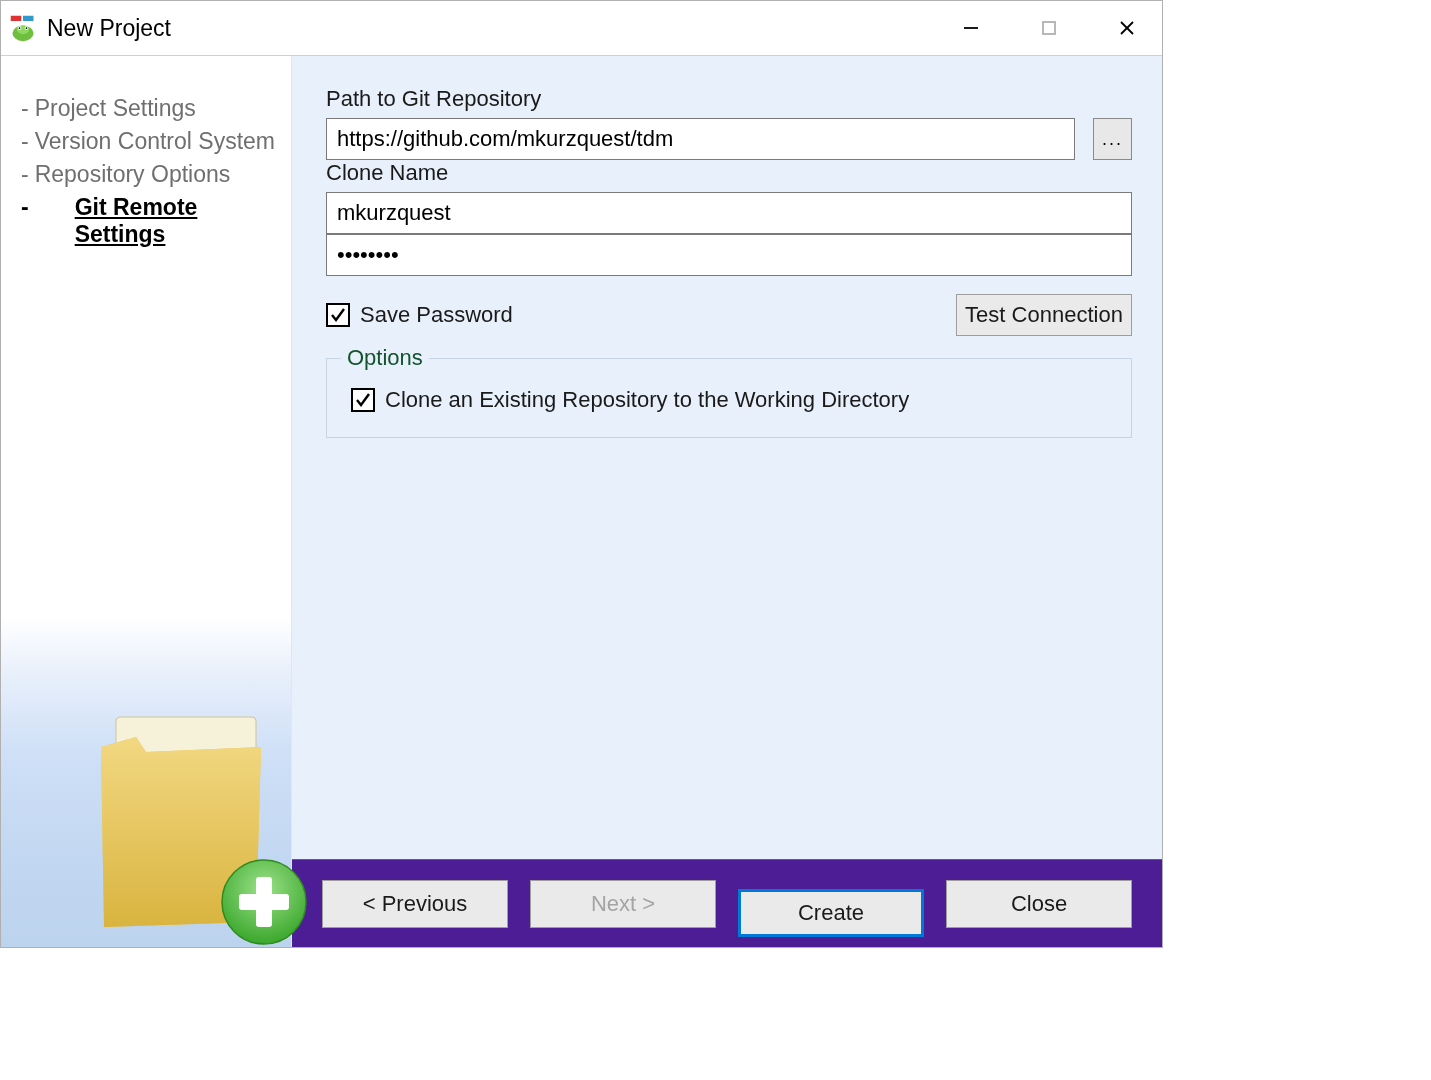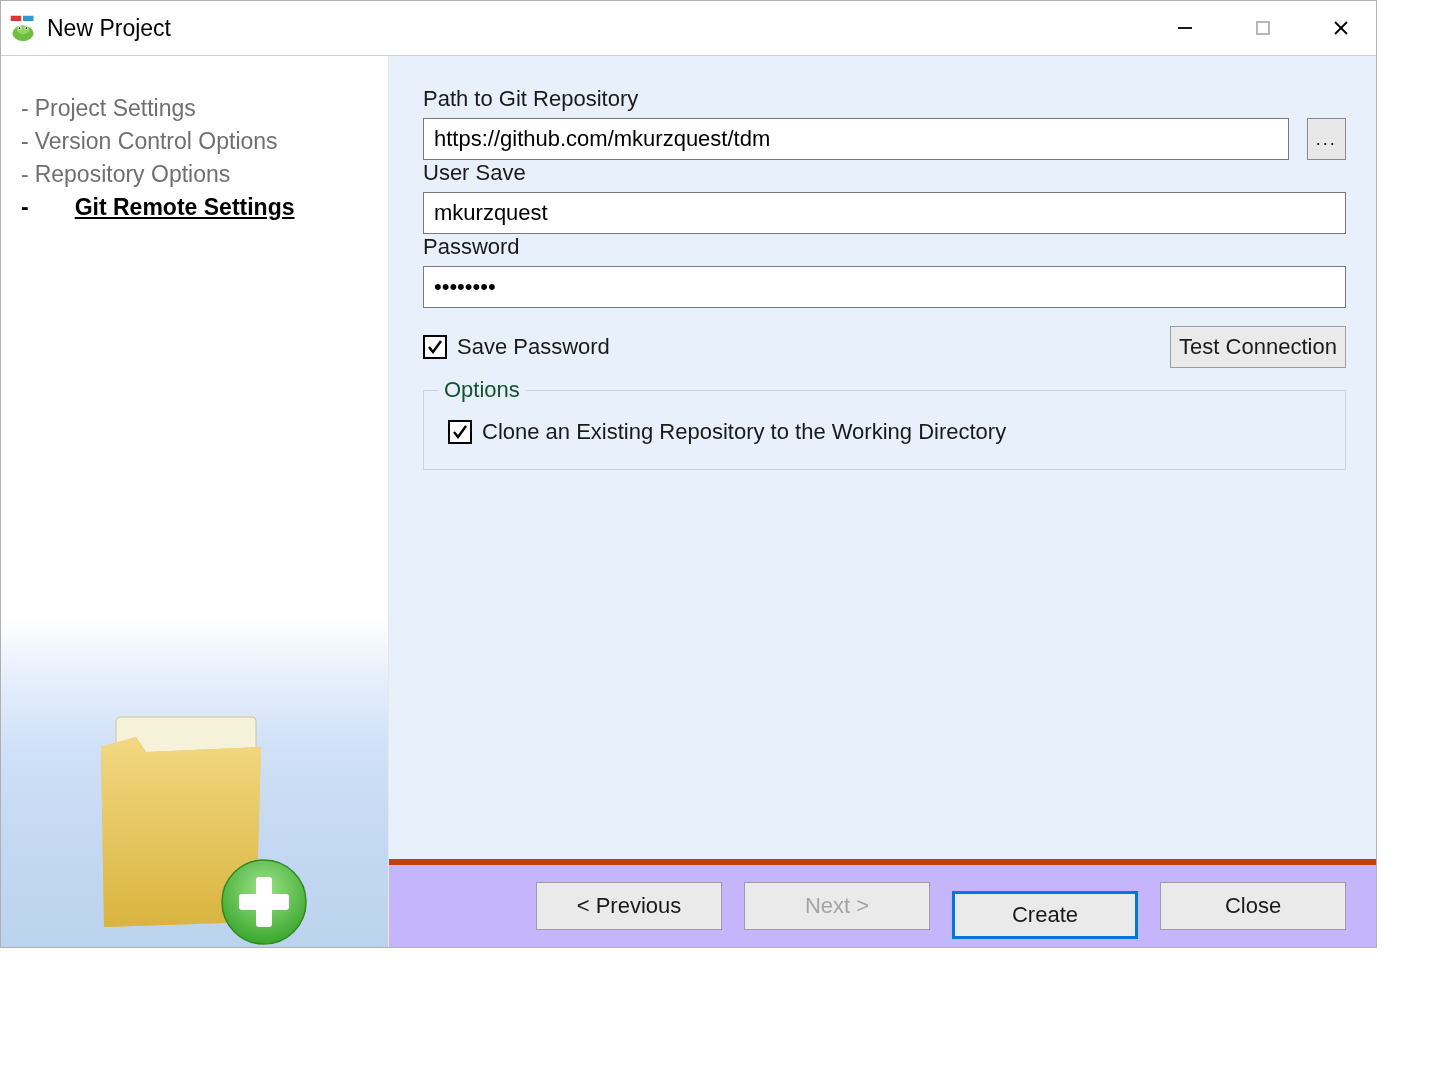--- a/index.html
+++ b/index.html
@@ -2,21 +2,21 @@
 <html><head>
   <meta charset="utf-8">
   <style>
     * { box-sizing: border-box; margin: 0; padding: 0; }
     html, body {
       width: 1431px; height: 1080px;
       font-family: "Segoe UI", Tahoma, Arial, sans-serif;
       background: #fff;
     }
     .window {
-      width: 1377px; height: 948px;
+      width: 1163px; height: 948px;
       border: 1px solid #b0b0b0;
       position: relative;
       display: flex; flex-direction: column;
       background: #fff;
     }
     .titlebar {
       height: 54px;
       display: flex; align-items: center;
       padding: 0 8px;
       background: #fff;
@@ -92,21 +92,21 @@
       position: relative;
       padding: 28px 22px 24px 24px;
     }
     .group > .group-title {
       position: absolute; top: -14px; left: 14px;
       font-size: 22px; color: #14532d;
       background: #e7f0fb; padding: 0 6px;
     }
 
     .footer {
-      height: 88px; background: #c4b5fd; border-top: 6px solid #c2410c;
+      height: 88px; background: #4c1d95; border-top: 1px solid #c2410c;
       display: flex; align-items: center; justify-content: flex-end;
       gap: 22px; padding: 0 30px;
     }
     .footer .btn { min-width: 186px; height: 48px; }
 
   </style>
 </head>
 <body>
 
 <div class="window">
@@ -147,21 +147,21 @@
 
   <div class="body">
 
     <div class="sidebar">
       <div class="nav-item">
         <span class="dash">-</span>
         <span class="label">Project Settings</span>
       </div>
       <div class="nav-item">
         <span class="dash">-</span>
-        <span class="label">Version Control Options</span>
+        <span class="label">Version Control System</span>
       </div>
       <div class="nav-item">
         <span class="dash">-</span>
         <span class="label">Repository Options</span>
       </div>
       <div class="nav-item current">
         <span class="dash">-</span>
         <span class="label">Git Remote Settings</span>
       </div>
 
@@ -195,26 +195,25 @@
 
         <div class="fld">
           <span class="fld-label">Path to Git Repository</span>
           <div class="row-inline">
             <input type="text" value="https://github.com/mkurzquest/tdm" style="">
             <button class="browse-btn">...</button>
           </div>
         </div>
 
         <div class="fld">
-          <span class="fld-label">User Save</span>
+          <span class="fld-label">Clone Name</span>
           <input type="text" value="mkurzquest" style="">
         </div>
 
         <div class="fld">
-          <span class="fld-label">Password</span>
           <input type="text" value="••••••••" style="">
         </div>
 
         <div class="row-save">
           <label class="checkbox">
             <span class="chkbx-box">
               <svg width="18" height="18" viewBox="0 0 18 18">
                   <polyline points="3,9 7,14 15,3" fill="none" stroke="#000" stroke-width="2.4"></polyline>
                 </svg>
             </span>

